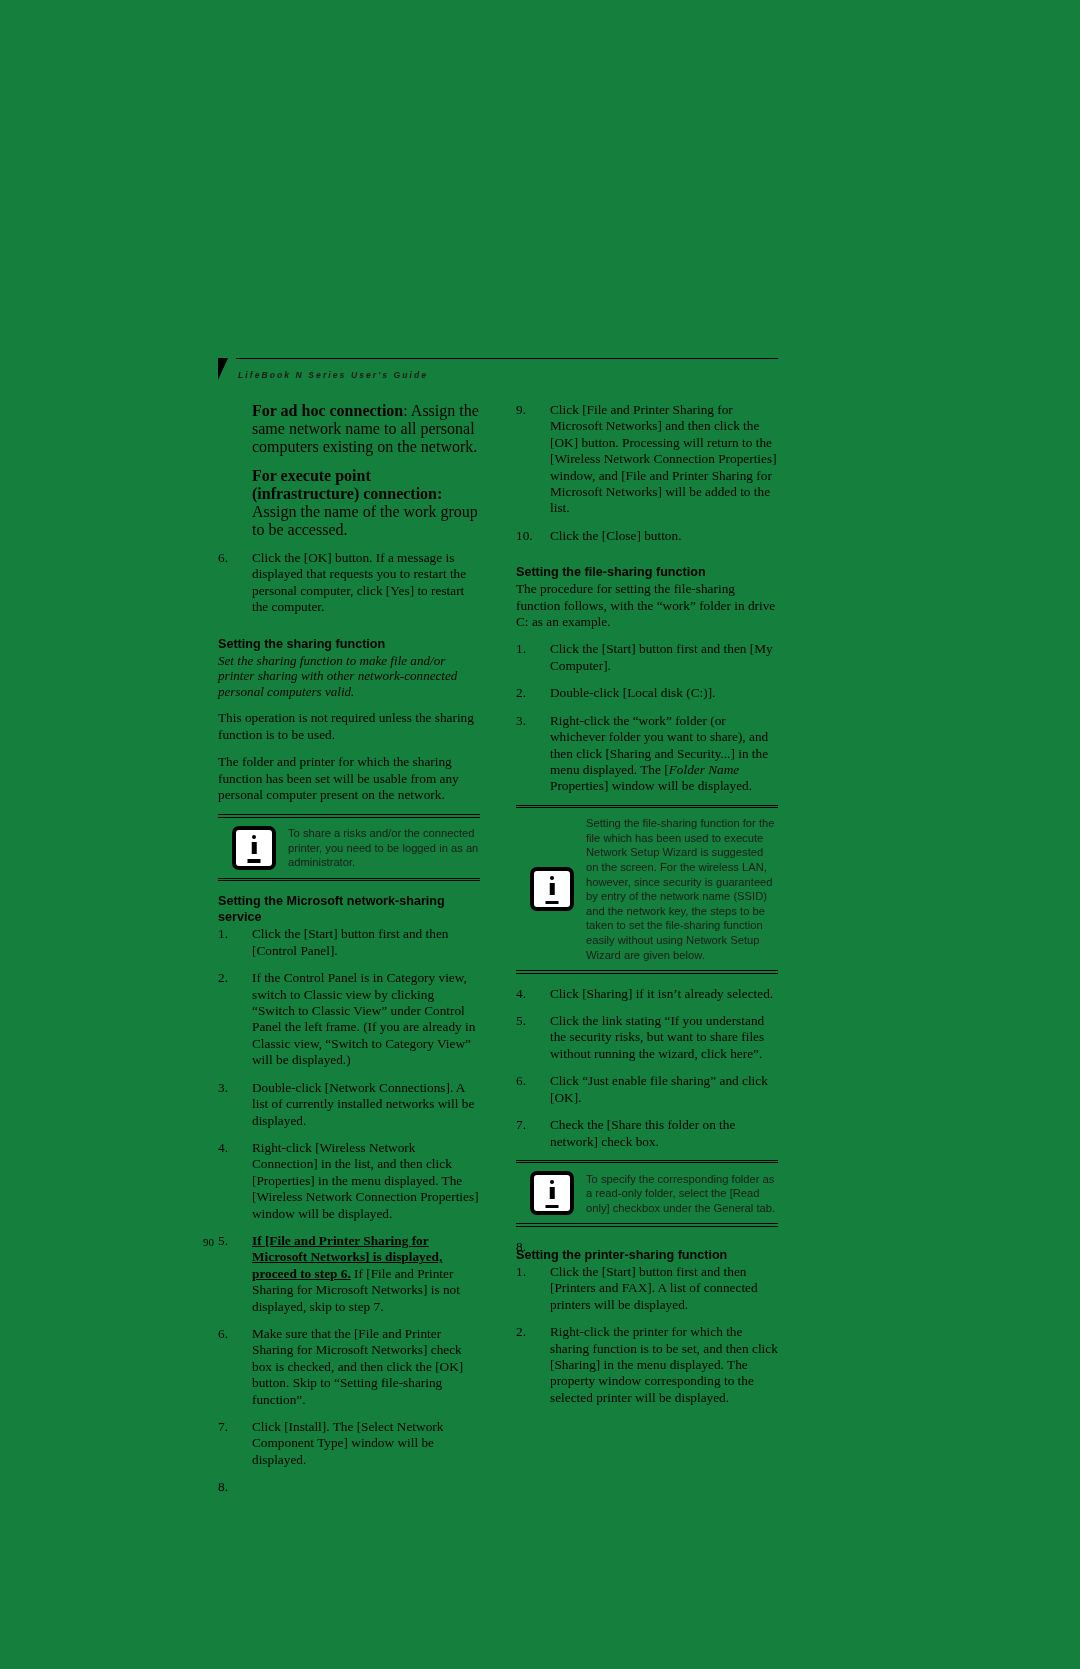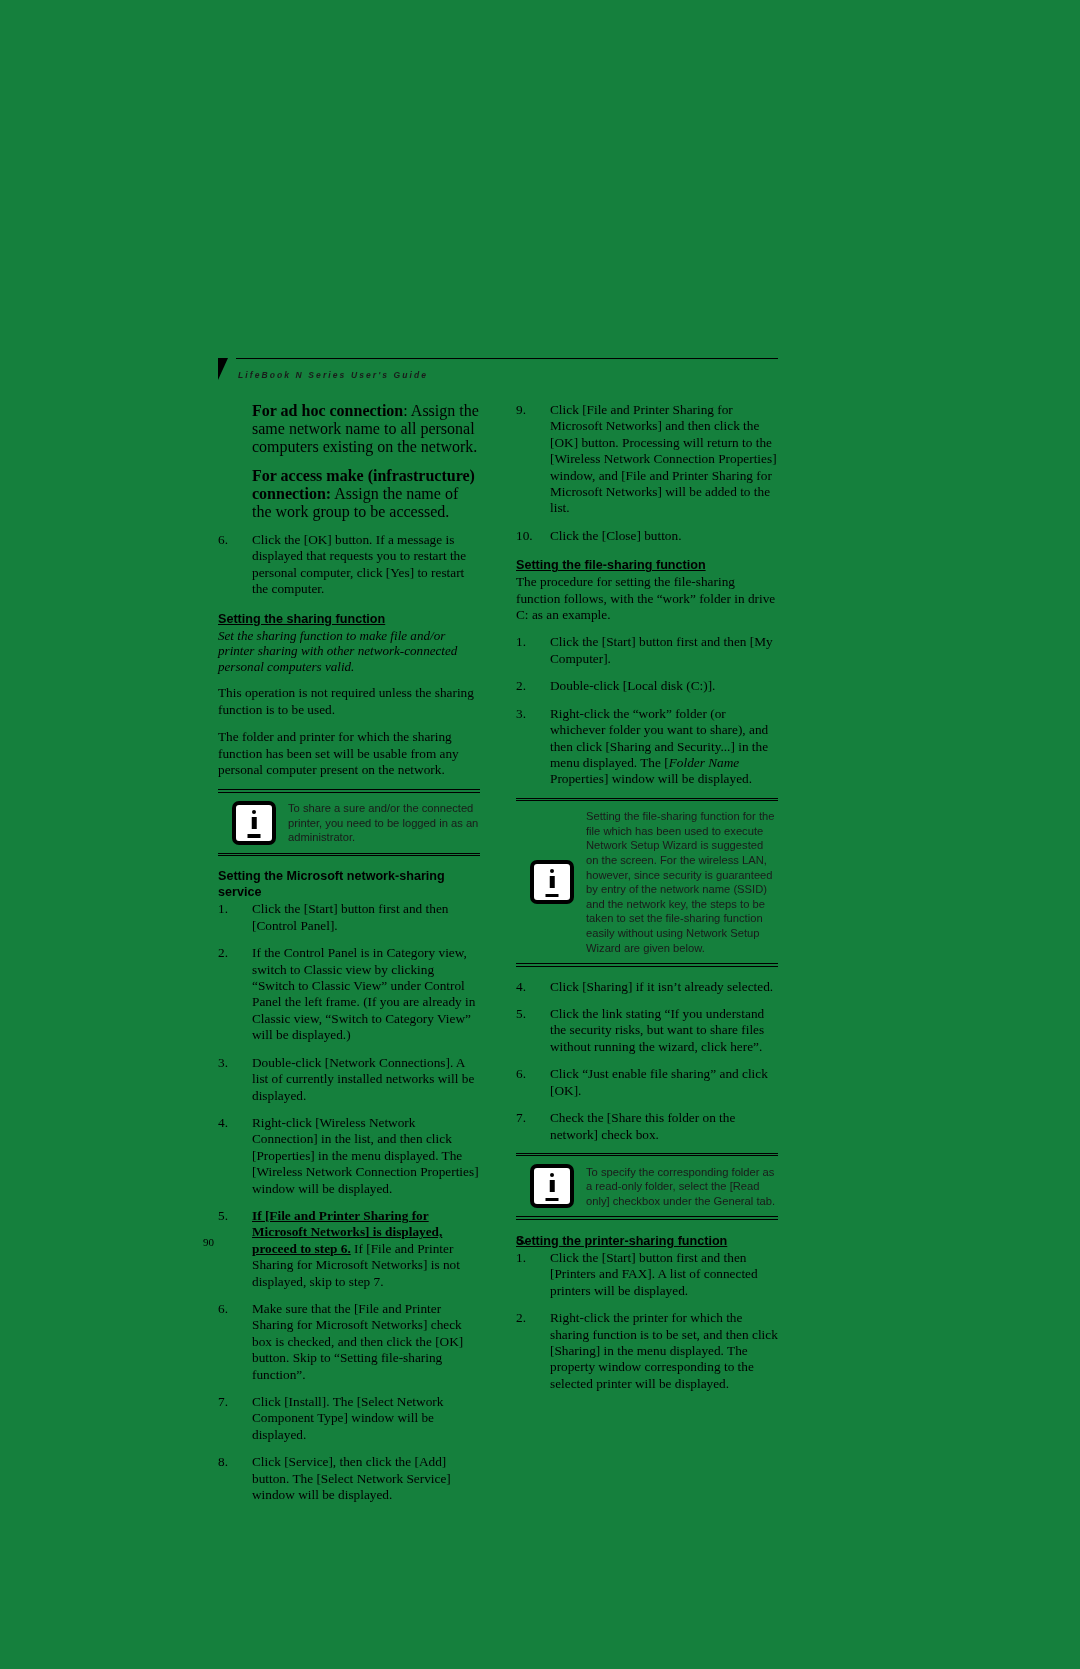--- a/index.html
+++ b/index.html
@@ -89,21 +89,21 @@
   .indented b { font-weight: bold; text-align: center; }
 
   .heading {
     font-family: "Liberation Sans", sans-serif;
     font-weight: bold;
     font-size: 12.6px;
     line-height: 16px;
     margin: 0 0 1px 0;
     color: #000000;
   }
-  .heading.spaced { margin-top: 13px; text-decoration: underline; }
+  .heading.spaced { margin-top: 20px; }
 
   .italic-note {
     font-style: italic;
     font-size: 13.1px;
     line-height: 15.6px;
     margin: 0 0 11px 0;
     font-family: Liberation Serif, serif;
   }
 
   
@@ -218,21 +218,21 @@
     <div class="header-flag"></div>
     <div class="header-title">LifeBook N Series User's Guide</div>
   </div>
 
   <div class="columns">
 
     <div class="col col-left">
 
       <div class="indented"><b>For ad hoc connection</b><span>: Assign the same network name to all personal computers existing on the network.</span></div>
 
-      <div class="indented"><b>For access make (infrastructure) connection:</b><span> Assign the name of the work group to be accessed.</span></div>
+      <div class="indented"><b>For execute point (infrastructure) connection:</b><span> Assign the name of the work group to be accessed.</span></div>
 
       <ul class="nlist">
         <li class="nitem">
           <span class="num">6.</span>
           <span class="txt">Click the [OK] button. If a message is displayed that requests you to restart the personal computer, click [Yes] to restart the computer.</span>
         </li>
       </ul>
 
       <div class="heading spaced">Setting the sharing function</div>
       <div class="italic-note">Set the sharing function to make file and/or printer sharing with other network-connected personal computers valid.</div>
@@ -241,21 +241,21 @@
       <p class="para">The folder and printer for which the sharing function has been set will be usable from any personal computer present on the network.</p>
 
       <div class="notebox">
         <div class="rule"></div>
         <div class="inner">
           <div class="note-icon">
             <span class="dot"></span>
               <span class="stem"></span>
               <span class="base"></span>
           </div>
-          <div class="note-text">To share a sure and/or the connected printer, you need to be logged in as an administrator.</div>
+          <div class="note-text">To share a risks and/or the connected printer, you need to be logged in as an administrator.</div>
         </div>
         <div class="rule"></div>
       </div>
 
       <div class="heading">Setting the Microsoft network-sharing service</div>
 
       <ul class="nlist" id="left-steps">
           <li class="nitem">
             <span class="num">1.</span>
             <span class="txt">Click the [Start] button first and then [Control Panel].</span>
@@ -279,21 +279,20 @@
           <li class="nitem">
             <span class="num">6.</span>
             <span class="txt">Make sure that the [File and Printer Sharing for Microsoft Networks] check box is checked, and then click the [OK] button. Skip to “Setting file-sharing function”.</span>
           </li>
           <li class="nitem">
             <span class="num">7.</span>
             <span class="txt">Click [Install]. The [Select Network Component Type] window will be displayed.</span>
           </li>
           <li class="nitem">
             <span class="num">8.</span>
-            <span class="txt">Click [Service], then click the [Add] button. The [Select Network Service] window will be displayed.</span>
           </li>
         </ul>
 
     </div>
 
     <div class="col col-right">
 
       <ul class="nlist">
         <li class="nitem">
           <span class="num">9.</span>

